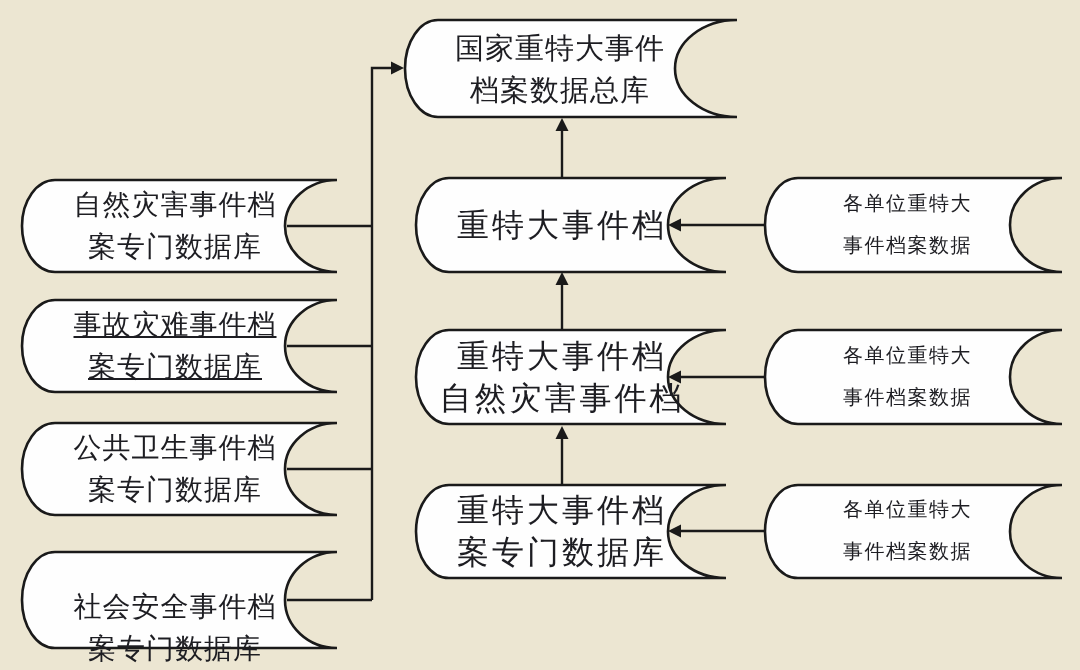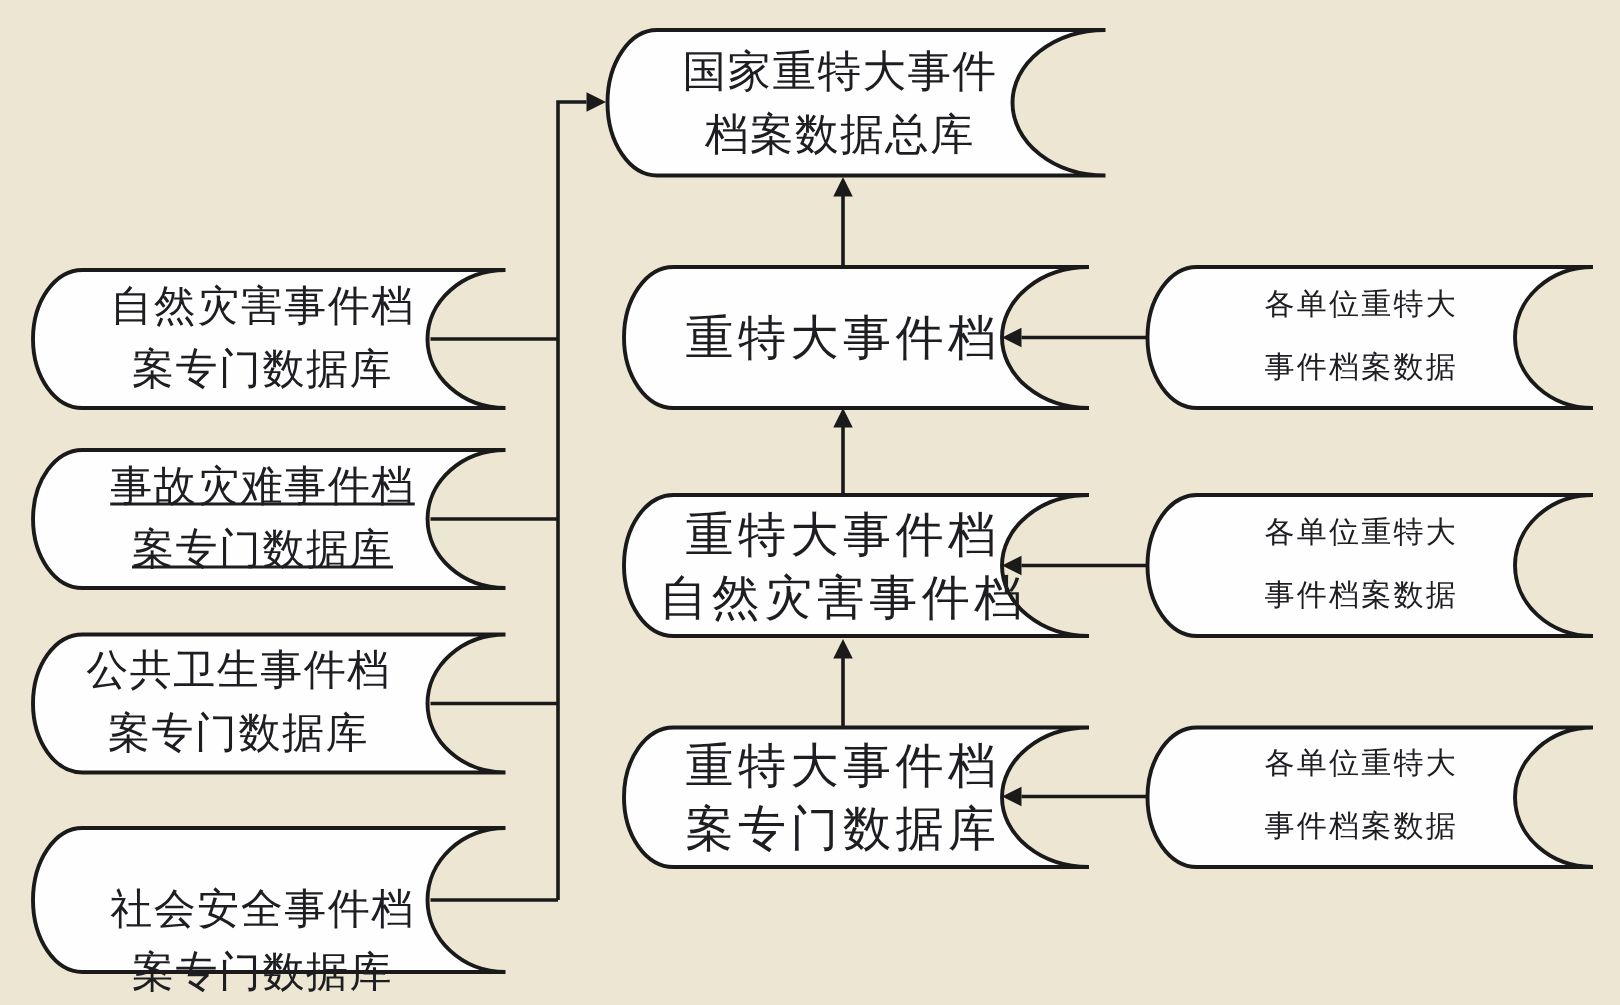--- a/index.html
+++ b/index.html
@@ -122,21 +122,21 @@
   <div class="label lbl-left" style="left:60px; top:182px; width:230px; height:88px;">
     <span>自然灾害事件档</span>
     <span>案专门数据库</span>
   </div>
 
   <div class="label lbl-left" style="left:60px; top:302px; width:230px; height:88px;text-decoration:underline;">
     <span>事故灾难事件档</span>
     <span>案专门数据库</span>
   </div>
 
-  <div class="label lbl-left" style="left:44px; top:425px; width:230px; height:88px;">
+  <div class="label lbl-left" style="left:60px; top:425px; width:230px; height:88px;">
     <span>公共卫生事件档</span>
     <span>案专门数据库</span>
   </div>
 
   <div class="label lbl-left" style="left:60px; top:556px; width:230px; height:88px;margin-top:28px;">
     <span>社会安全事件档</span>
     <span>案专门数据库</span>
   </div>
 
   <div class="label lbl-right" style="left:800px; top:180px; width:215px; height:88px;">

